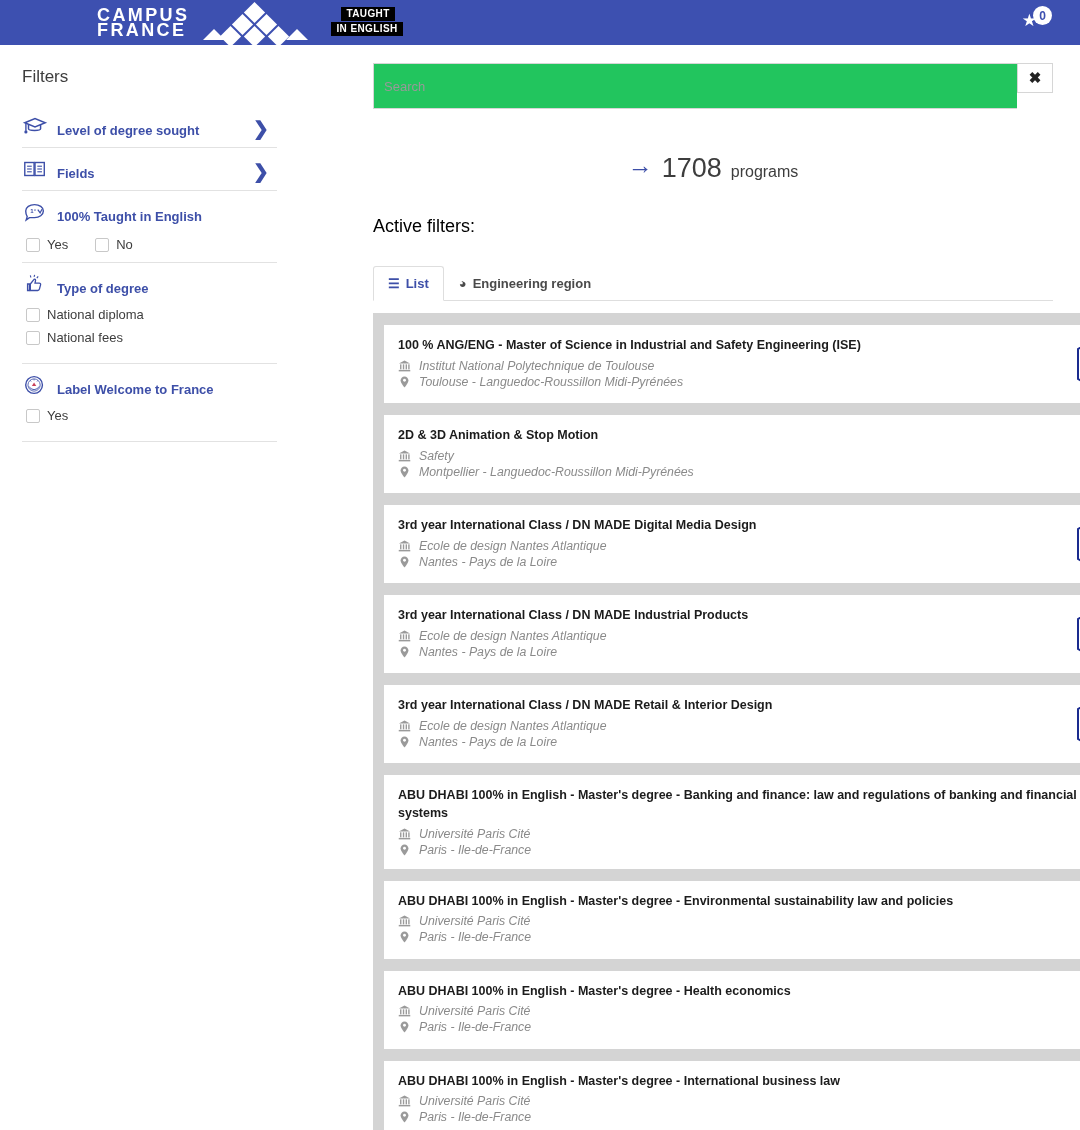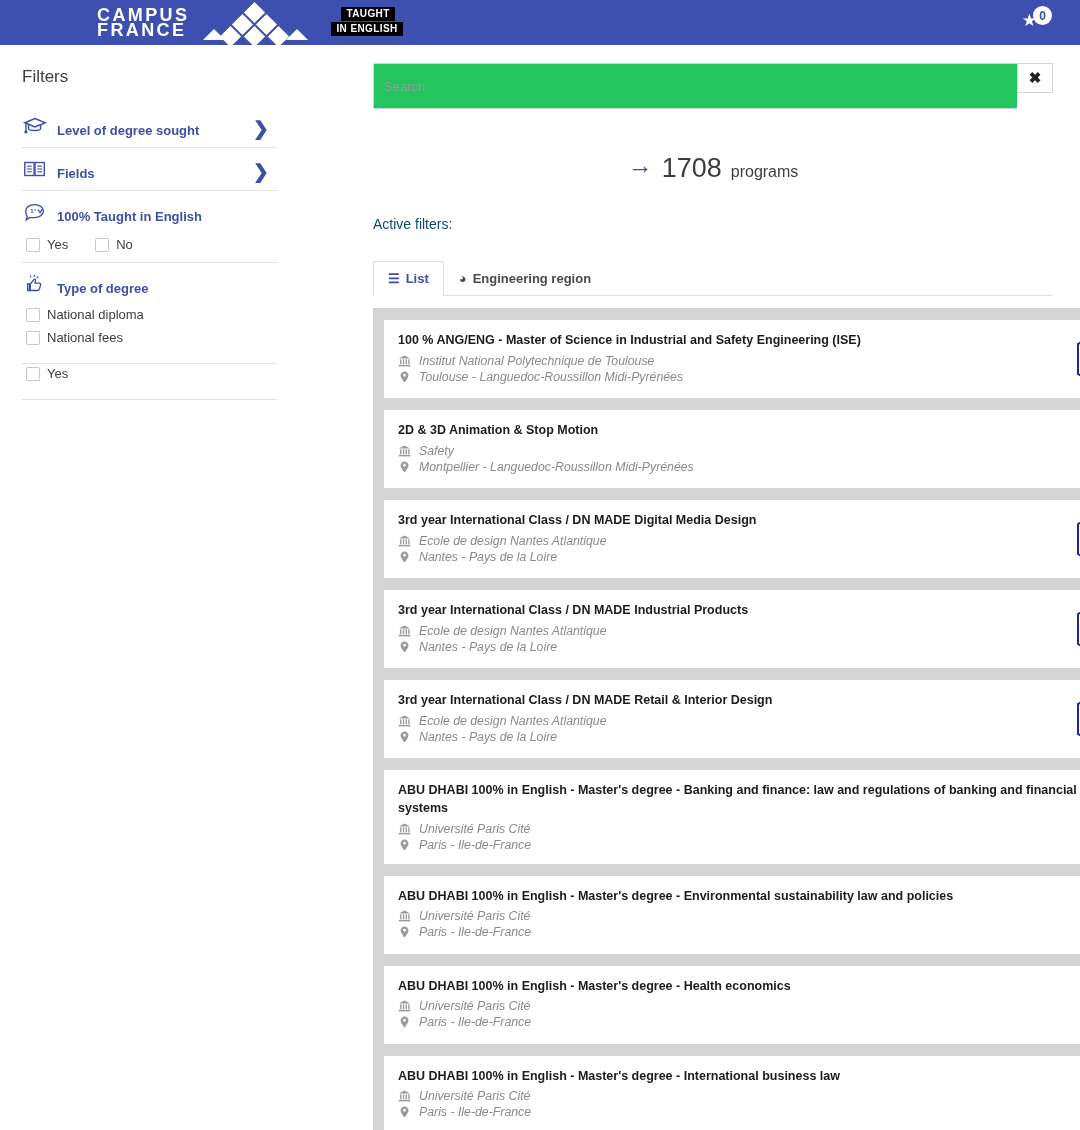--- a/index.html
+++ b/index.html
@@ -108,21 +108,21 @@
     display: flex; align-items: baseline; justify-content: center;
     gap: 9px; margin-top: 44px; margin-left: 8px; width: 680px;
   }
   .count-arrow { color: #3d4fa8; font-size: 25px; line-height: 1; transform: translateY(-3px); }
   .count-num { font-size: 27px; color: #3d3d3d; }
   .count-label { font-size: 16px; color: #3d3d3d; }
 
   
   .active-filters {
     margin-top: 32px; margin-left: 8px;
-    font-size: 14px; color: #0c4a6e;
+    font-size: 18px; color: #000000;
   }
 
   
   .tabs {
     display: flex; margin-top: 28px; margin-left: 8px;
     width: 680px; border-bottom: 1px solid #dedede; align-items: flex-end;
   }
   .tab {
     display: flex; align-items: center; gap: 6px;
     padding: 9px 14px; font-size: 13px; font-weight: bold;
@@ -269,20 +269,32 @@
           <span class="cb-label">National diploma</span>
         </label>
         <label class="cb-item">
           <span class="cbox"></span>
           <span class="cb-label">National fees</span>
         </label>
       </div>
     </div>
 
     <div class="filter-block">
+      <div class="filter-head">
+        <svg class="ic" viewBox="0 0 28 24">
+          <circle cx="13" cy="12" r="9" fill="none" stroke="#3d4fa8" stroke-width="1.5"></circle>
+          <circle cx="13" cy="12" r="6.6" fill="none" stroke="#3d4fa8" stroke-width="0.9"></circle>
+          <path d="M7.6 13.6 A6 6 0 0 0 18.4 13.6" fill="none" stroke="#3d4fa8" stroke-width="1"></path>
+          <path d="M13 9.2 L15.4 13 L10.6 13 Z" fill="#c8415a"></path>
+          <line x1="13" y1="5.6" x2="13" y2="7" stroke="#3d4fa8" stroke-width="0.9"></line>
+          <line x1="9" y1="7" x2="9.8" y2="8.2" stroke="#3d4fa8" stroke-width="0.9"></line>
+          <line x1="17" y1="7" x2="16.2" y2="8.2" stroke="#3d4fa8" stroke-width="0.9"></line>
+        </svg>
+        <span class="ftitle">Label Welcome to France</span>
+      </div>
       <div class="cb-stack">
         <label class="cb-item">
           <span class="cbox"></span>
           <span class="cb-label">Yes</span>
         </label>
       </div>
     </div>
   </aside>
 
   <main class="content">

